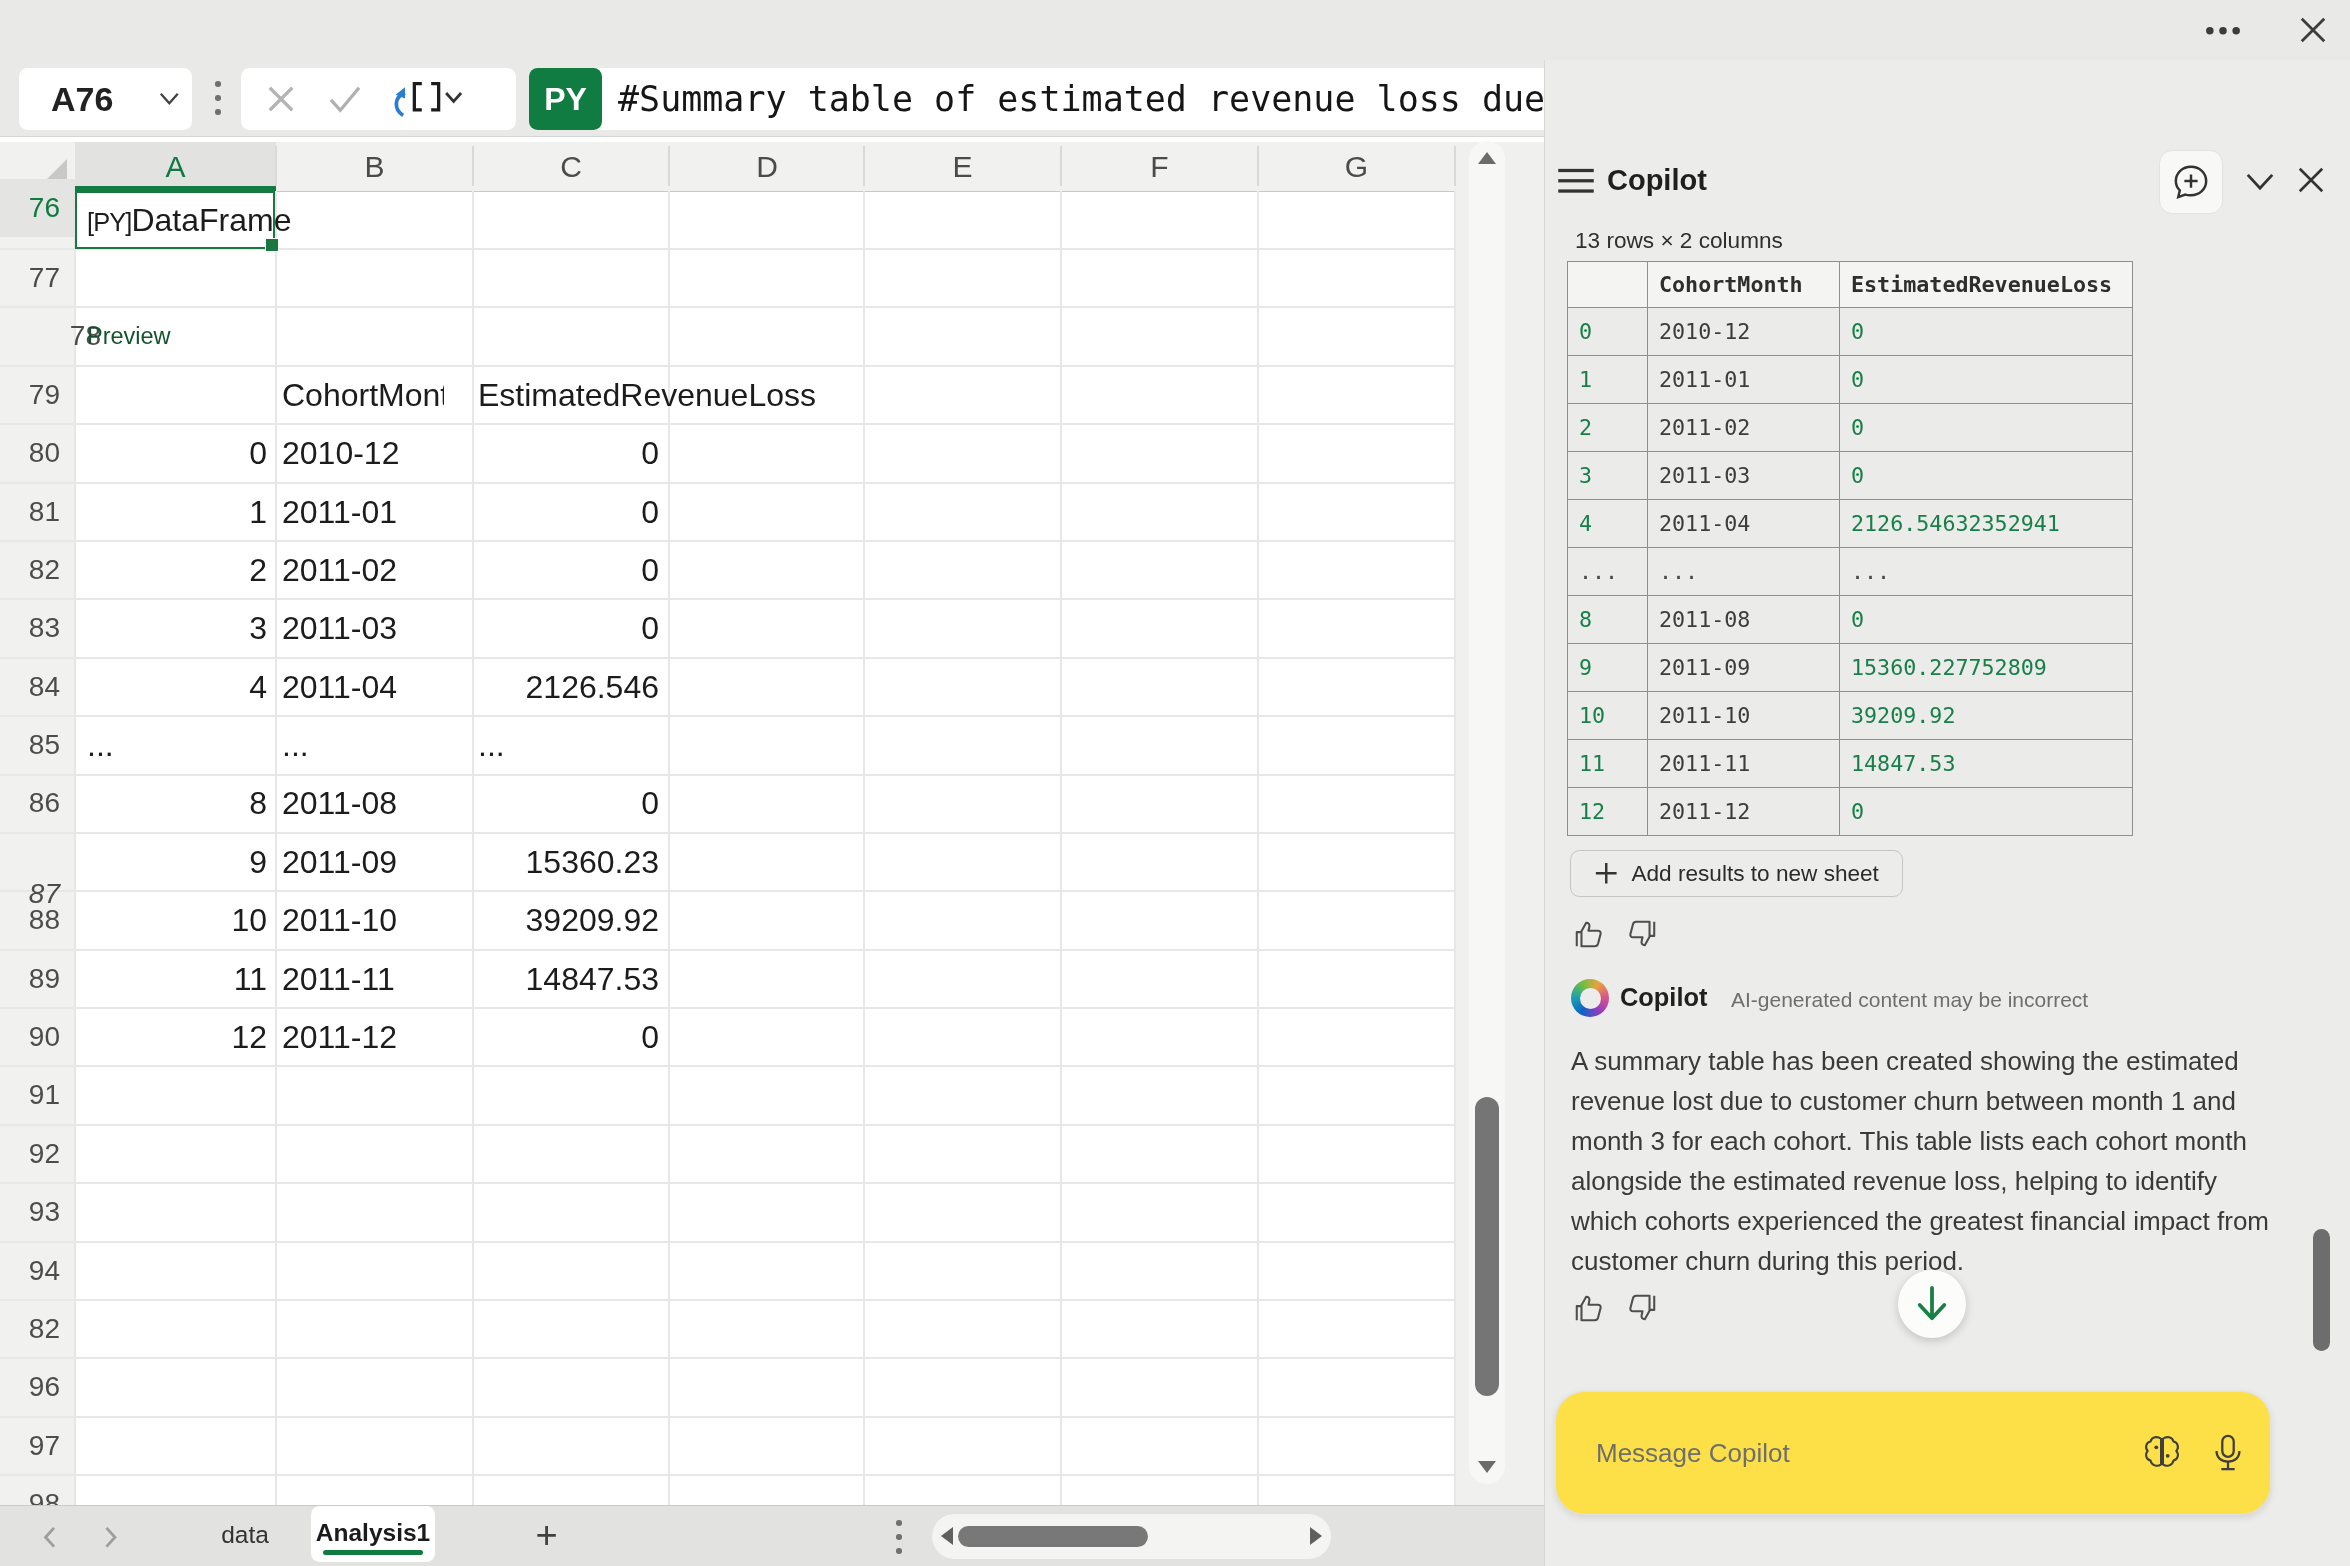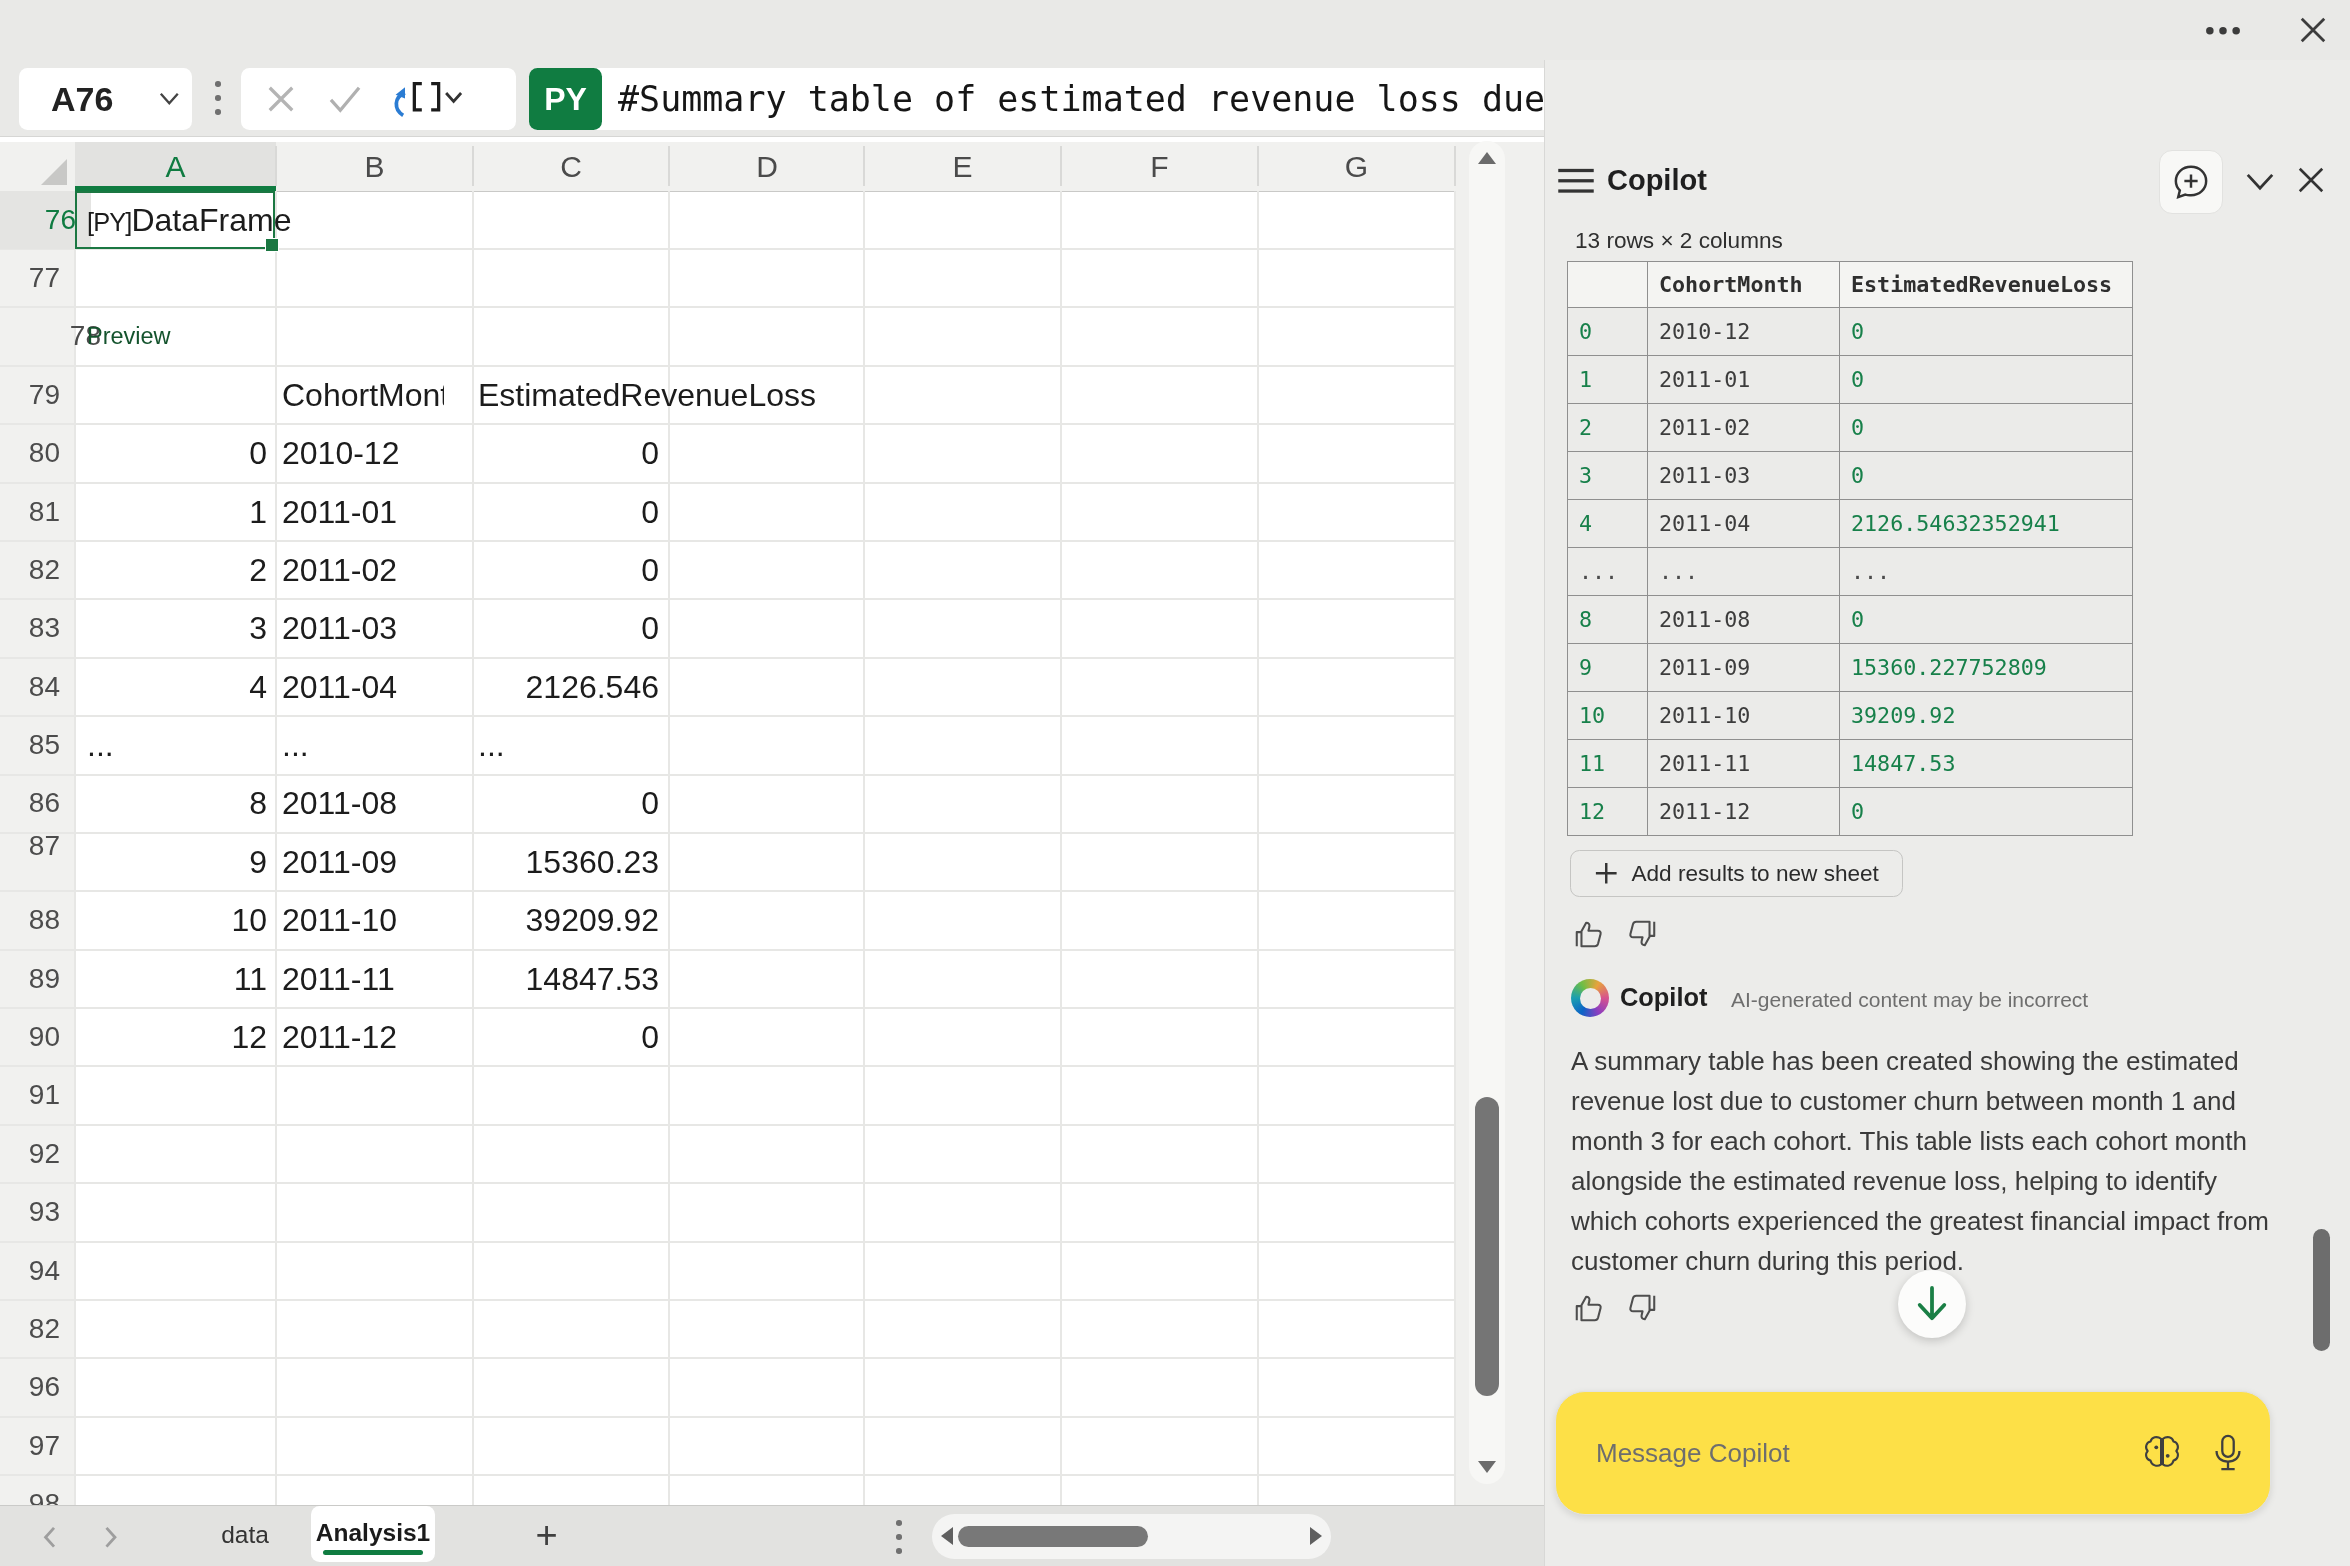--- a/index.html
+++ b/index.html
@@ -194,32 +194,32 @@
       <div class="abs gl-h" style="top: 812px;"></div>
       <div class="abs gl-h" style="top: 870px;"></div>
       <div class="abs gl-h" style="top: 928px;"></div>
       <div class="abs gl-h" style="top: 987px;"></div>
       <div class="abs gl-h" style="top: 1045px;"></div>
       <div class="abs gl-h" style="top: 1104px;"></div>
       <div class="abs gl-h" style="top: 1162px;"></div>
       <div class="abs gl-h" style="top: 1220px;"></div>
       <div class="abs gl-h" style="top: 1279px;"></div>
       <div class="abs gl-h" style="top: 1337px;"></div>
-      <div class="abs row-num sel" style="top: 54px; padding-left: 16px;">76</div>
+      <div class="abs row-num sel" style="top: 42px;">76</div>
       <div class="abs row-num" style="top: 112px;">77</div>
       <div class="abs row-num" style="top: 170px; margin-left: 41px;">78</div>
       <div class="abs row-num" style="top: 229px;">79</div>
       <div class="abs row-num" style="top: 287px;">80</div>
       <div class="abs row-num" style="top: 346px;">81</div>
       <div class="abs row-num" style="top: 404px;">82</div>
       <div class="abs row-num" style="top: 462px;">83</div>
       <div class="abs row-num" style="top: 521px;">84</div>
       <div class="abs row-num" style="top: 579px;">85</div>
       <div class="abs row-num" style="top: 637px;">86</div>
-      <div class="abs row-num" style="top: 680px;">87</div>
+      <div class="abs row-num" style="top: 728px; font-style: italic;">87</div>
       <div class="abs row-num" style="top: 754px;">88</div>
       <div class="abs row-num" style="top: 813px;">89</div>
       <div class="abs row-num" style="top: 871px;">90</div>
       <div class="abs row-num" style="top: 929px;">91</div>
       <div class="abs row-num" style="top: 988px;">92</div>
       <div class="abs row-num" style="top: 1046px;">93</div>
       <div class="abs row-num" style="top: 1105px;">94</div>
       <div class="abs row-num" style="top: 1163px;">82</div>
       <div class="abs row-num" style="top: 1221px;">96</div>
       <div class="abs row-num" style="top: 1280px;">97</div>

